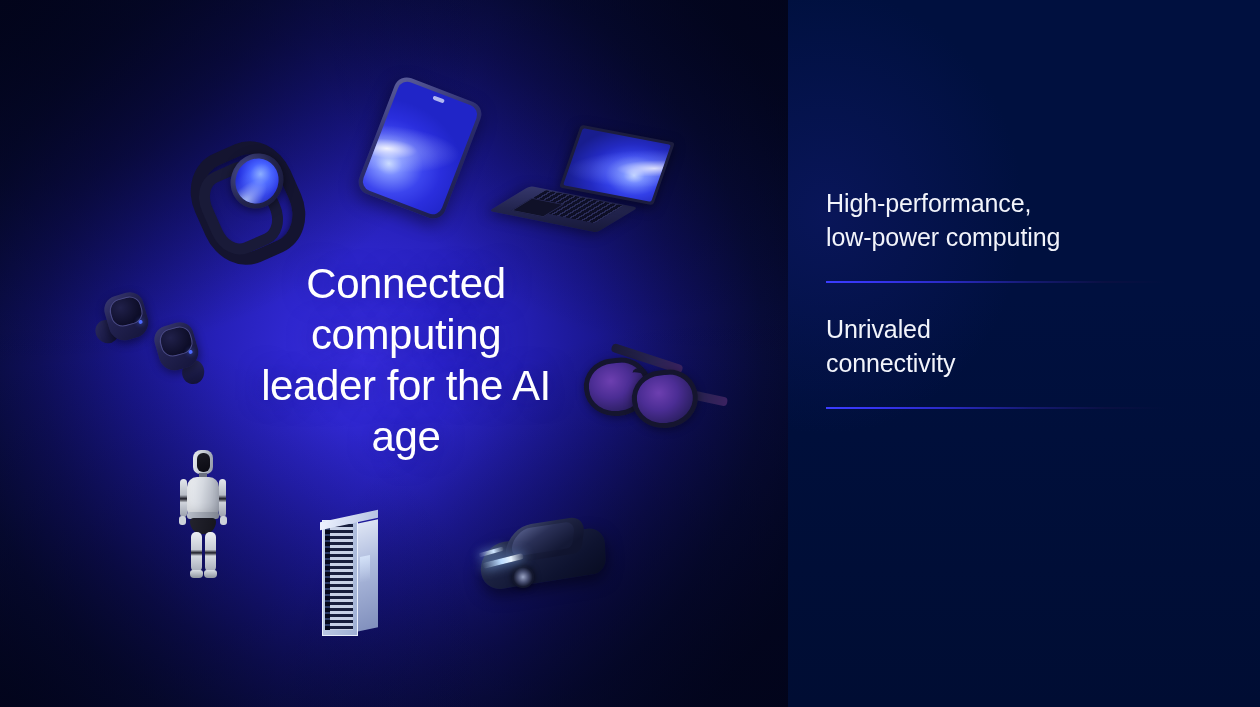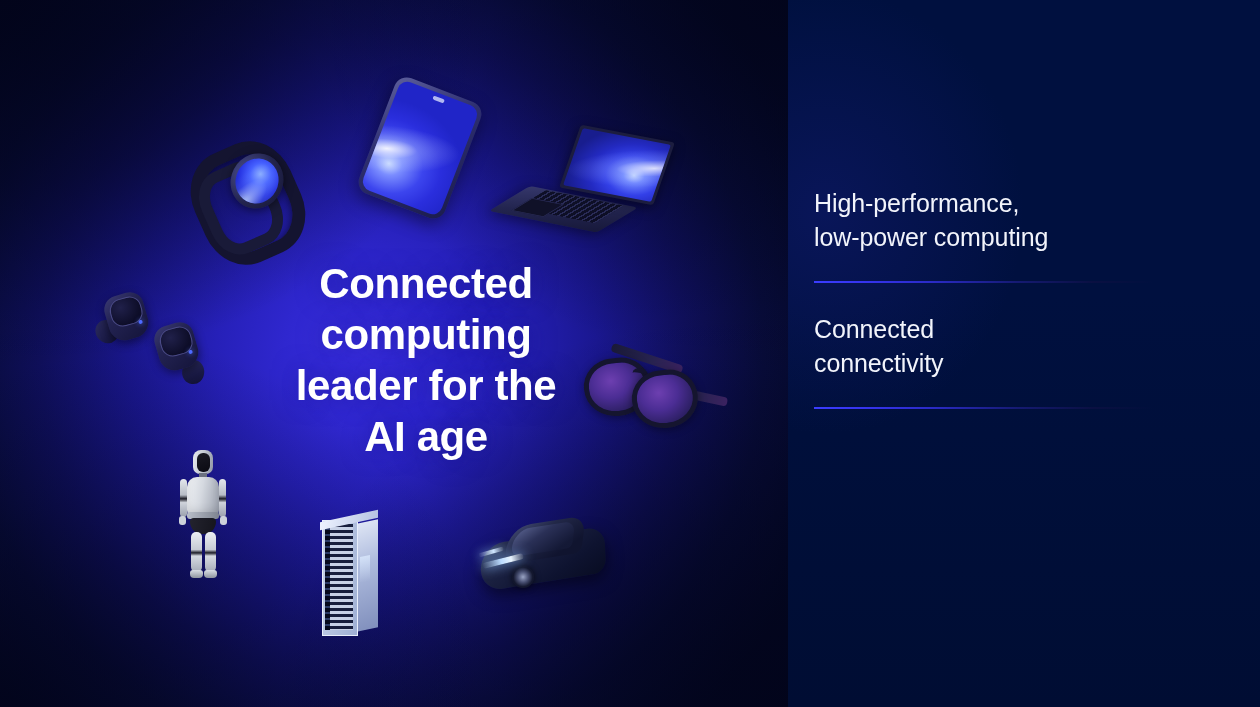--- a/index.html
+++ b/index.html
@@ -58,37 +58,37 @@
   .right-panel::before {
     content:"";
     position:absolute; inset:0;
     background: radial-gradient(ellipse 60% 45% at 8% 30%, rgba(30,34,150,0.30) 0%, rgba(10,14,70,0) 70%);
     pointer-events:none;
   }
 
   
   .headline {
     position: absolute;
-    left: 280px;
+    left: 260px;
     top: 258px;
     width: 292px;
     text-align: center;
     color: #ffffff;
     font-size: 42px;
-    font-weight: bold;
+    font-weight: normal;
     line-height: 51px;
     letter-spacing: -0.4px;
     z-index: 40;
     text-shadow: 0 0 24px rgba(20,18,120,0.55);
   }
 
   
   .bullets {
     position: absolute;
-    left: 26px;
+    left: 38px;
     top: 186px;
     width: 340px;
     z-index: 10;
   }
   .bullet-item { position: relative; }
   .bullet-text {
     color: #f2f4fb;
     font-size: 25px;
     line-height: 34px;
     font-weight: 400;
@@ -482,21 +482,21 @@
     <div class="bullets">
 
       <div class="bullet-item">
         <div class="bullet-text">High-performance,
 low-power computing</div>
       </div>
 
       <div class="divider"></div>
 
       <div class="bullet-item">
-        <div class="bullet-text">Connected
+        <div class="bullet-text">Unrivaled
 connectivity</div>
       </div>
 
       <div class="divider"></div>
 
 
     </div>
   </div>
 
 </div>

